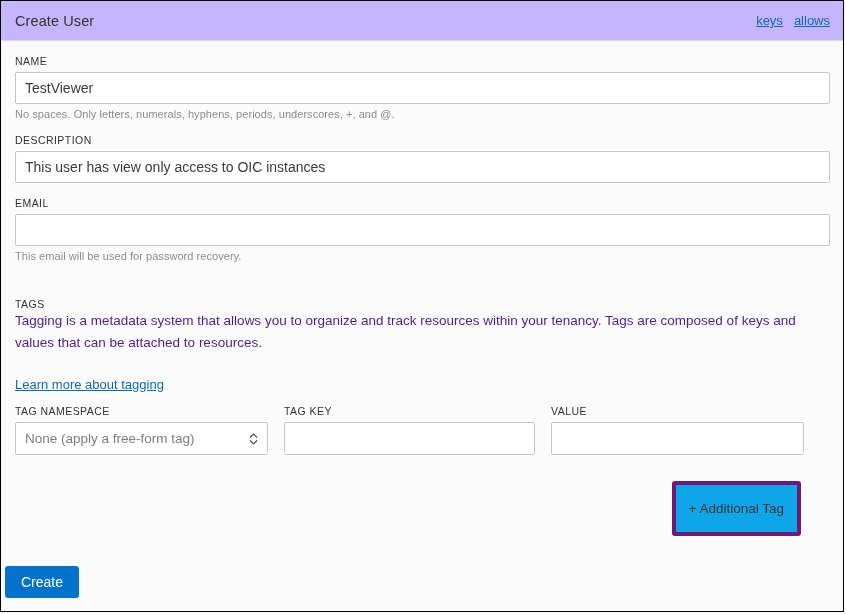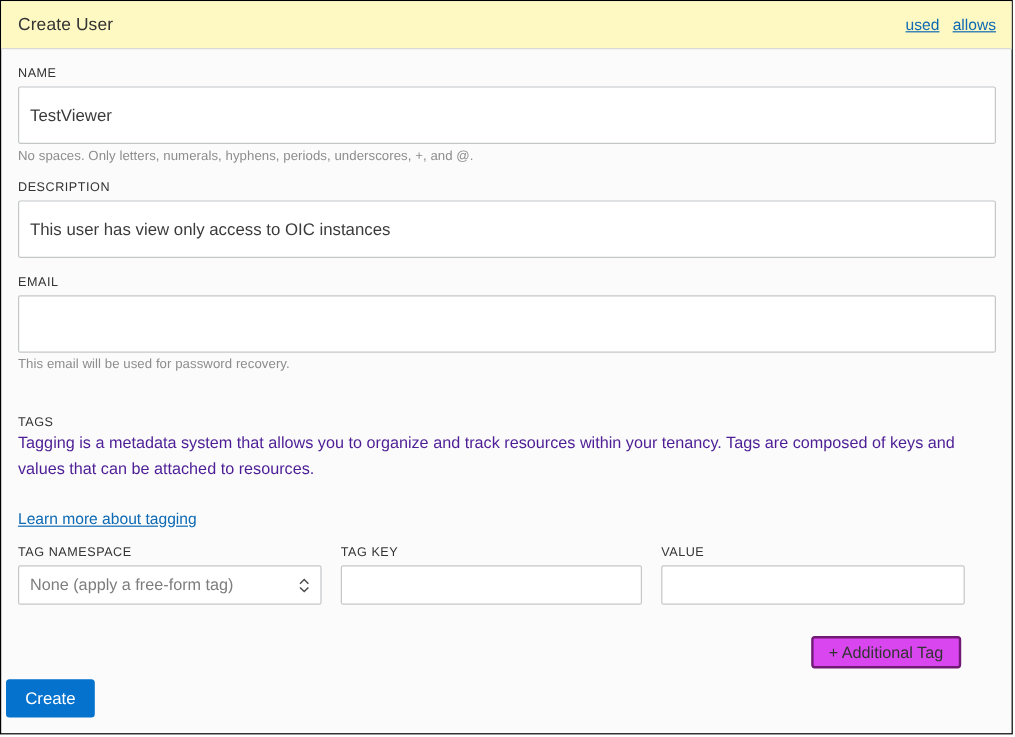--- a/index.html
+++ b/index.html
@@ -20,21 +20,21 @@
     box-sizing: border-box;
     background: #fbfbfb;
     display: flex;
     flex-direction: column;
     position: relative;
   }
   
   .header {
     height: 40px;
     flex: 0 0 40px;
-    background: #fef9c3;
+    background: #c4b5fd;
     border-bottom: 1px solid #d9d9d9;
     display: flex;
     align-items: center;
     justify-content: space-between;
     padding: 0 13px 0 14px;
     box-sizing: border-box;
   }
   .title {
     font-size: 14.5px;
     color: #333333;
@@ -60,21 +60,21 @@
   }
   .field-label {
     font-size: 10.5px;
     color: #333333;
     letter-spacing: 0.45px;
     text-transform: uppercase;
     margin-top: 14px;
     margin-bottom: 5px;
   }
   .input-box {
-    height: 48px;
+    height: 32px;
     background: #ffffff;
     border: 1px solid #c4c6c8;
     border-radius: 2px;
     box-sizing: border-box;
     display: flex;
     align-items: center;
     padding: 0 9px;
     font-size: 14px;
     color: #3b3b3b;
     cursor: text;
@@ -150,26 +150,26 @@
     box-sizing: border-box;
     cursor: text;
   }
   .addtag-wrap {
     display: flex;
     justify-content: flex-end;
     margin-top: 26px;
     padding-right: 29px;
   }
   .addtag-btn {
-    background: #d946ef;
-    border: 2px solid #701a75;
+    background: #0ea5e9;
+    border: 4px solid #701a75;
     border-radius: 3px;
     font-size: 13.5px;
     color: #333333;
-    padding: 4px 13px;
+    padding: 16px 13px;
     cursor: pointer;
   }
   .create-wrap {
     position: absolute;
     left: 4px;
     bottom: 13px;
   }
   .create-btn {
     background: #0572ce;
     color: #ffffff;
@@ -182,21 +182,21 @@
   }
 </style>
 </head>
 <body>
 
 <div class="window">
 
   <div class="header">
     <div class="title">Create User</div>
     <div class="header-links">
-      <span class="hlink">used</span>
+      <span class="hlink">keys</span>
       <span class="hlink">allows</span>
     </div>
   </div>
 
   <div class="content">
 
     
     <div class="field-label">NAME</div>
     <div class="input-box">
       <span>TestViewer</span>

